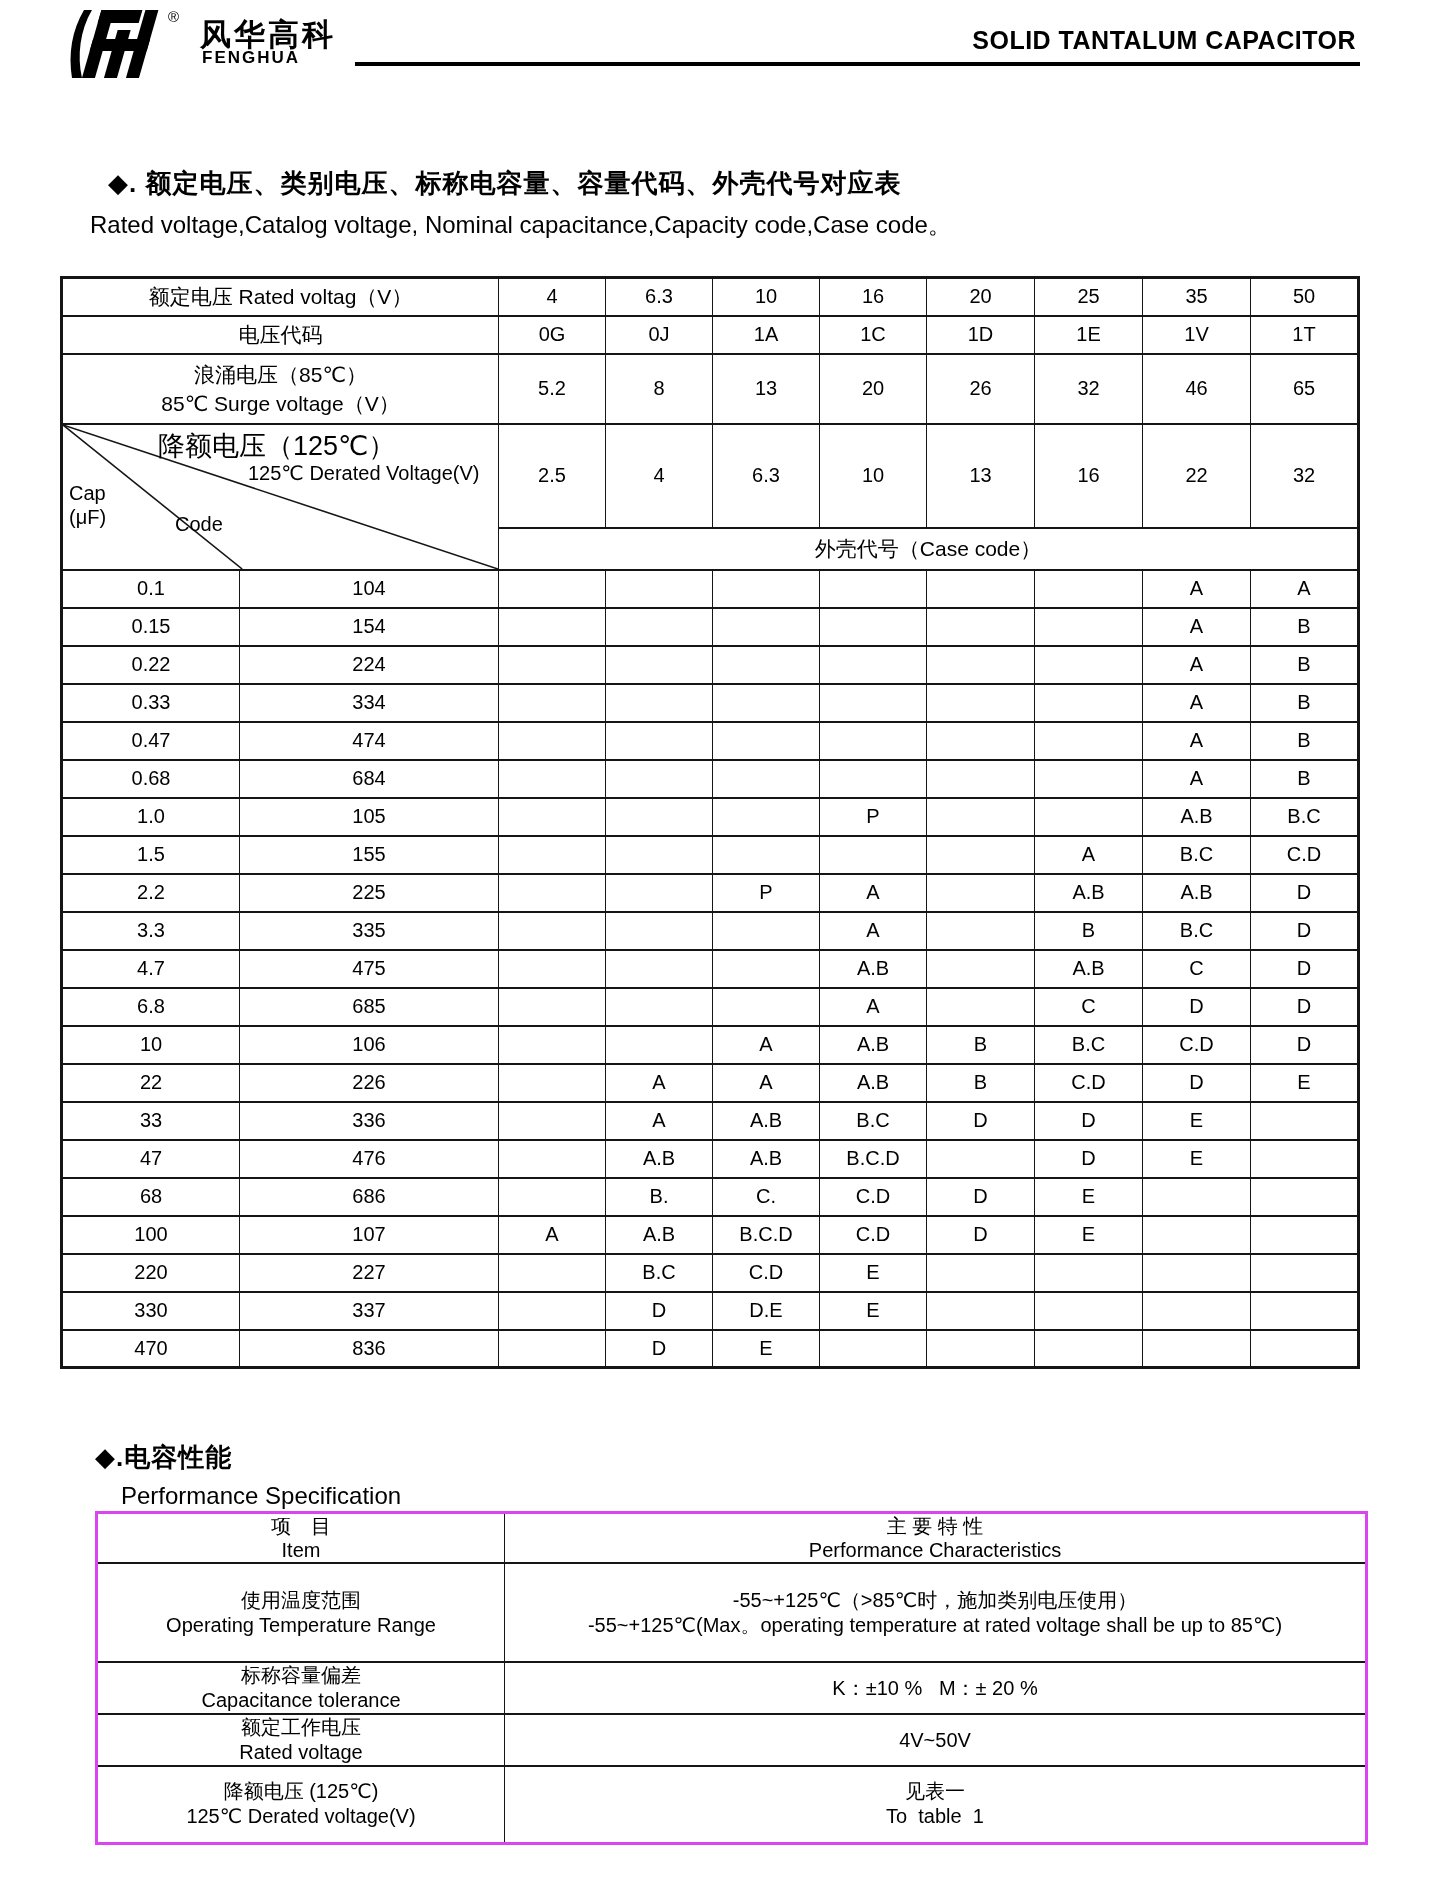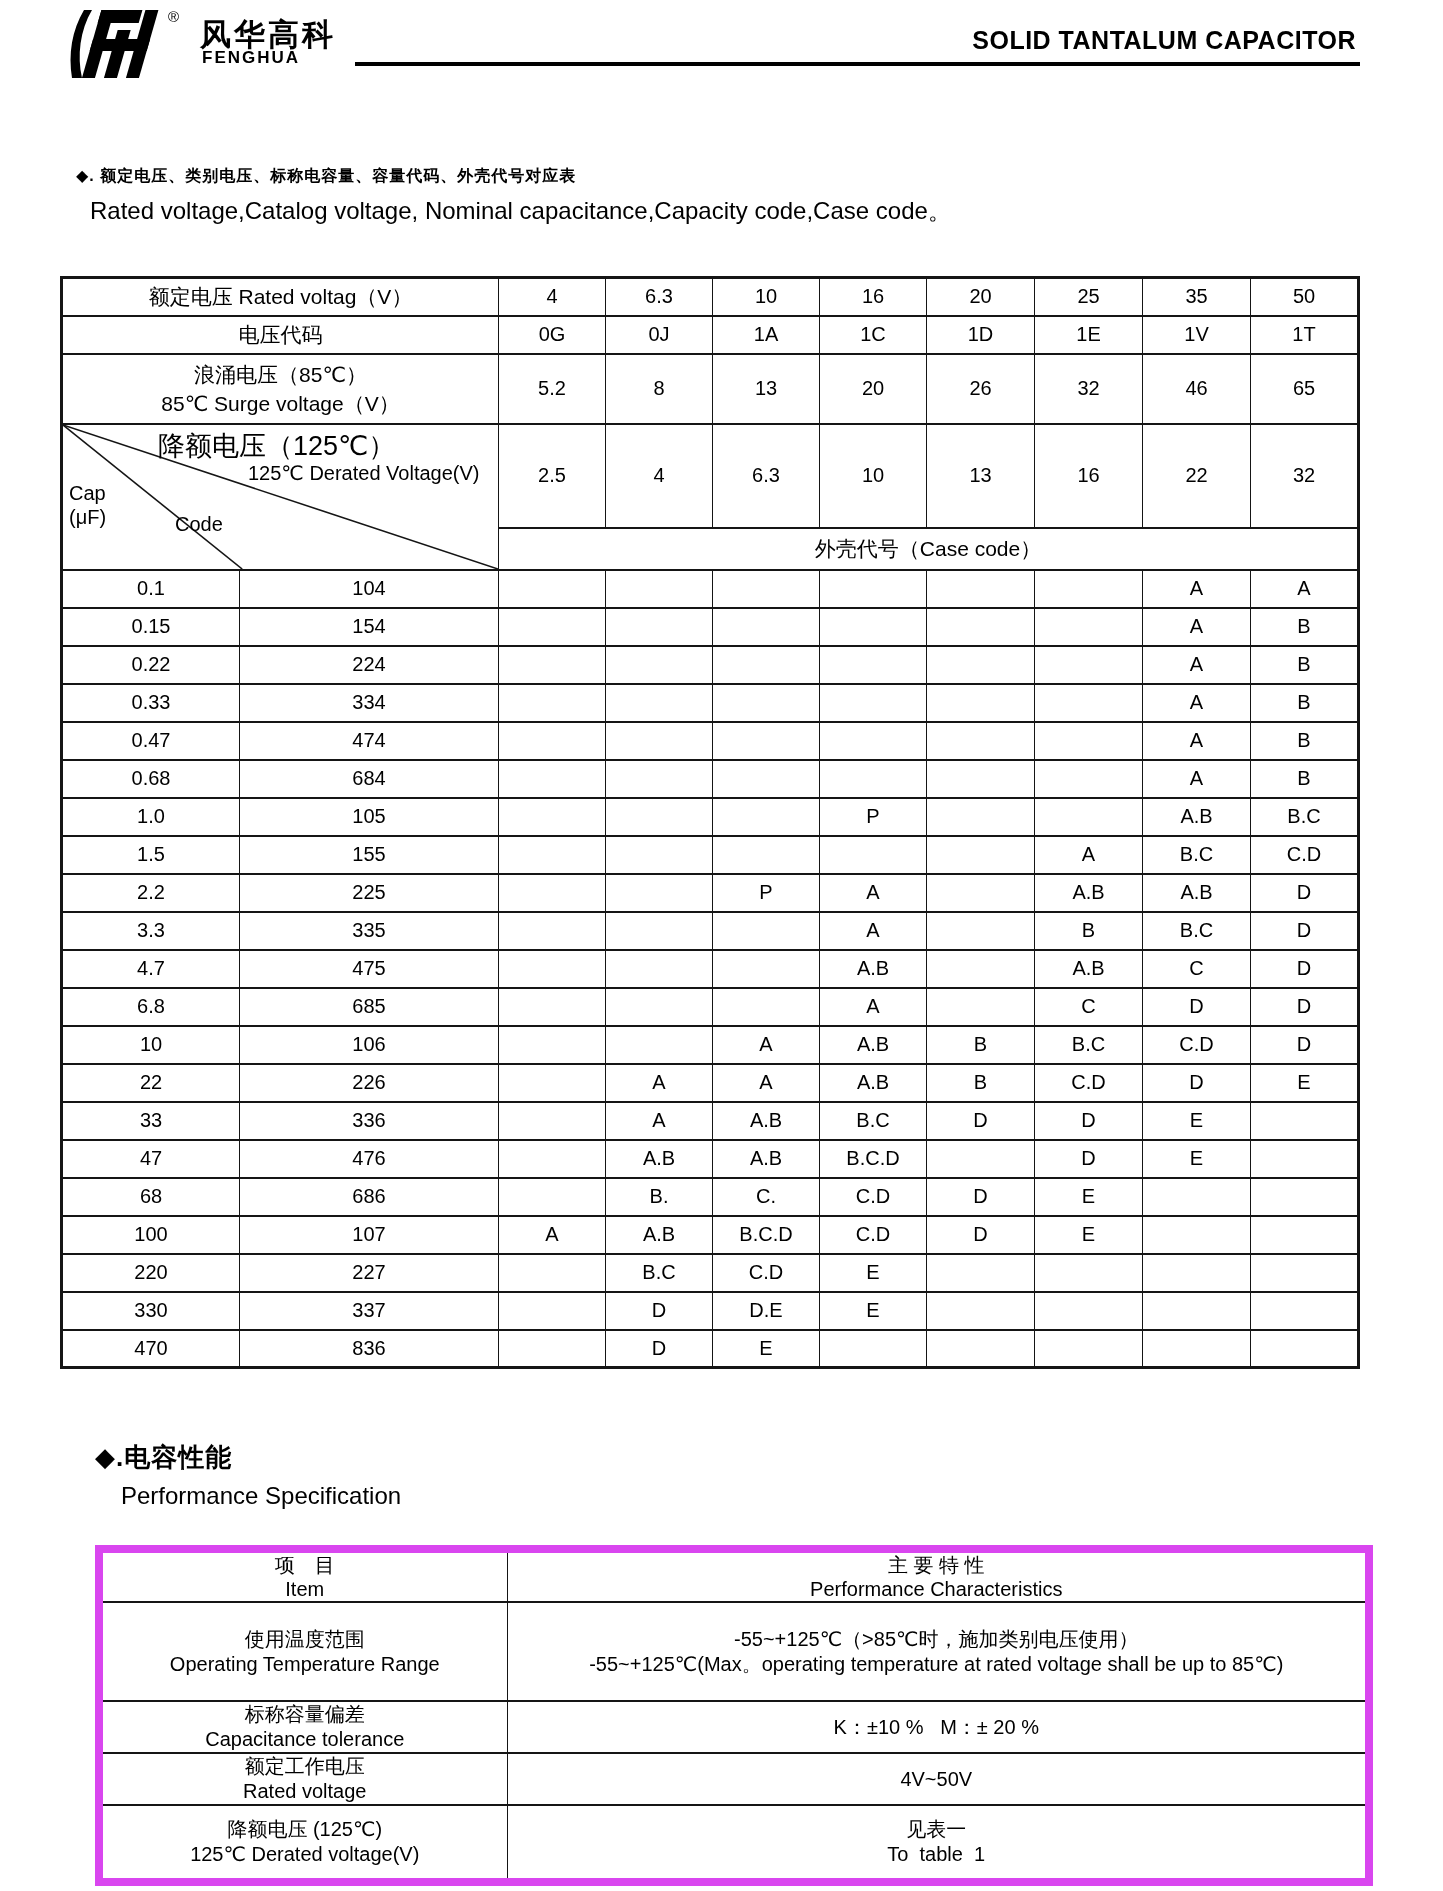--- a/index.html
+++ b/index.html
@@ -14,21 +14,21 @@
   #logo{left:60px;top:8px;width:300px;height:70px;}
   #logo-mark{position:absolute;left:0;top:0;}
   #logo-reg{position:absolute;left:108px;top:0;font-size:15px;}
   #logo-cn{position:absolute;left:140px;top:6px;font-size:31px;font-weight:bold;letter-spacing:3px;}
   #logo-en{position:absolute;left:142px;top:40px;font-size:17px;font-weight:bold;letter-spacing:2px;}
   #doc-title{right:87px;top:26px;font-size:25px;font-weight:bold;letter-spacing:.5px;}
   #header-rule{left:355px;top:62px;width:1005px;height:4px;background:#000;}
 
   
   #h1{left:76px;top:166px;}
-  #h1 .cn{font-size:16px;font-weight:600;letter-spacing:1px;}
+  #h1 .cn{font-size:26px;font-weight:600;letter-spacing:1px;margin-left:32px;}
   #h1 .en{font-size:24px;margin:8px 0 0 14px;}
   #h2{left:95px;top:1440px;}
   #h2 .cn{font-size:26px;font-weight:600;letter-spacing:1px;}
   #h2 .en{font-size:24px;margin:7px 0 0 26px;}
 
   
   #t1{left:60px;top:276px;width:1296px;border-collapse:collapse;table-layout:fixed;
       border:3px solid #151515;}
   #t1 th,#t1 td{border:1px solid #151515;border-top-width:2px;border-bottom-width:2px;
       text-align:center;vertical-align:middle;padding:0;font-weight:normal;font-size:21px;}
@@ -45,22 +45,22 @@
   
   #diag{position:relative;padding:0;}
   #diag svg{position:absolute;left:0;top:0;width:100%;height:100%;}
   #diag .lbl{position:absolute;font-size:27px;white-space:nowrap;text-align:left;}
   #diag .derated-cn{left:95px;top:3px;}
   #diag .derated-en{left:185px;top:36px;font-size:20px;}
   #diag .cap{left:6px;top:56px;font-size:20px;line-height:24px;}
   #diag .code{left:112px;top:88px;font-size:20px;}
 
   
-  #t2{left:95px;top:1545px;width:1270px;border-collapse:collapse;table-layout:fixed;
-      border:8px solid #d946ef;}
+  #t2{left:95px;top:1511px;width:1270px;border-collapse:collapse;table-layout:fixed;
+      border:3px solid #d946ef;}
   #t2 th,#t2 td{border:1px solid #151515;border-top-width:2px;border-bottom-width:2px;
       text-align:center;vertical-align:middle;padding:0;font-weight:normal;
       font-size:20px;line-height:25px;}
   #t2 thead tr{height:50px;}
   #t2 thead th{line-height:24px;}
   #t2 tbody tr:nth-child(1){height:99px;}
   #t2 tbody tr:nth-child(2){height:52px;}
   #t2 tbody tr:nth-child(3){height:40px;}
   #t2 tbody tr:nth-child(4){height:77px;}
 </style>

